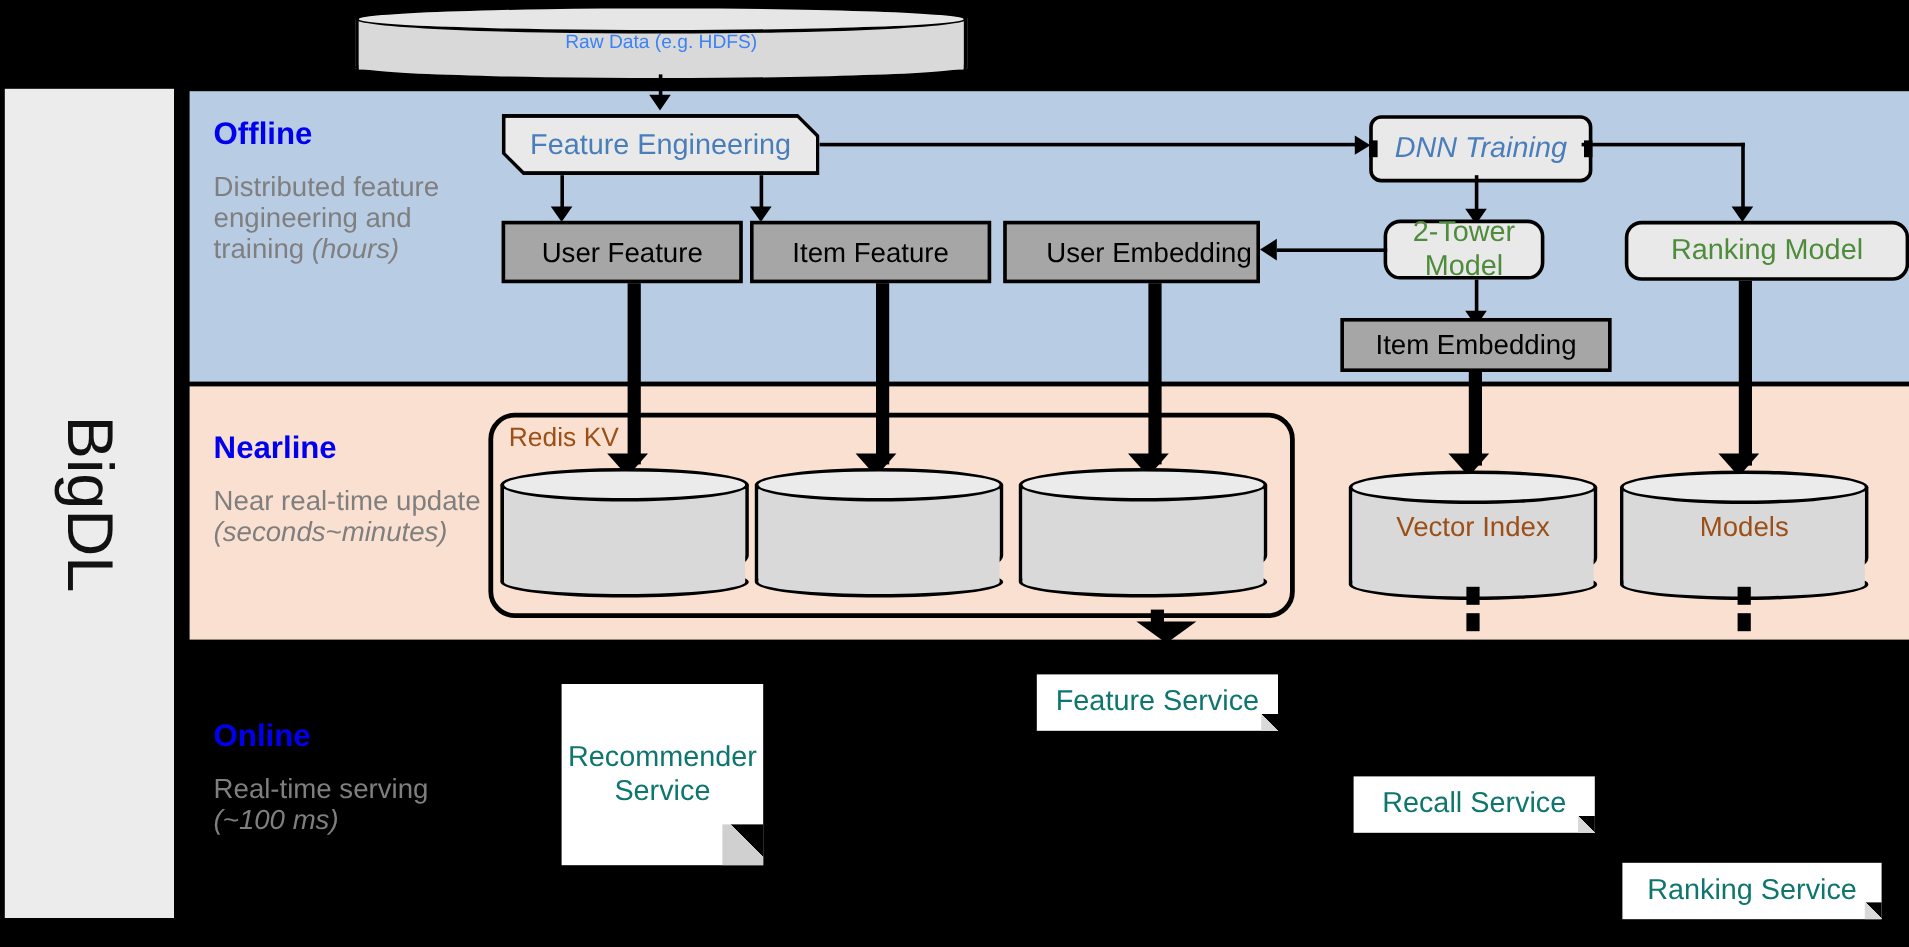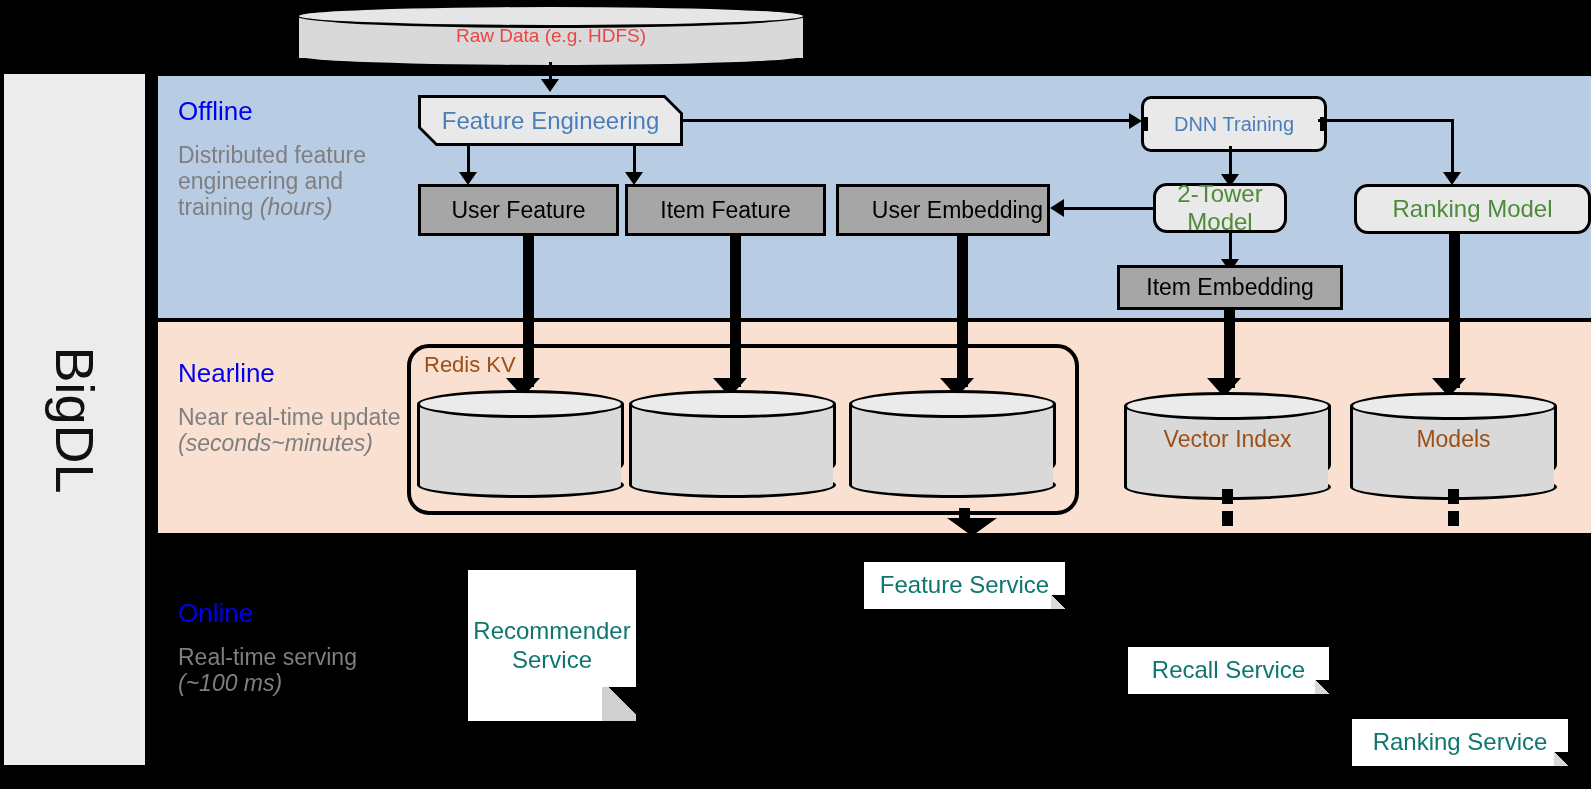--- a/index.html
+++ b/index.html
@@ -14,21 +14,21 @@
   #band-nearline{left:158px;top:322px;width:1433px;height:211px;background:#fae0d0;}
   #band-online{left:158px;top:537px;width:1433px;height:252px;background:#000;}
 
   
   #sidebar{left:4px;top:74px;width:141px;height:691px;background:#ececec;
            display:flex;align-items:center;justify-content:center;}
   #sidebar-label{transform:rotate(90deg);white-space:nowrap;font-size:54px;color:#111;
                  letter-spacing:0px;font-family:"Liberation Sans",sans-serif;}
 
   
-  .band-title{position:absolute;font-size:26px;color:#0000ee;font-weight:normal;white-space:nowrap;}
+  .band-title{position:absolute;font-size:26px;color:#0000ee;font-weight:bold;white-space:nowrap;}
   .band-desc{position:absolute;font-size:23px;color:#7f7f7f;line-height:1.14;width:240px;}
   .band-desc i{font-style:italic;}
 
   
   .node{position:absolute;box-sizing:border-box;display:flex;align-items:center;
         justify-content:center;text-align:center;}
 
   
   .greybox{background:#a6a6a6;border:3px solid #000;color:#000;font-size:23px;}
   .card-chamfer-wrap{position:absolute;background:#000;
@@ -36,21 +36,21 @@
     clip-path:polygon(0 0, calc(100% - 18px) 0, 100% 18px, 100% 100%, 18px 100%, 0 calc(100% - 18px));
   }
   .card-chamfer-in{position:absolute;left:3px;top:3px;right:3px;bottom:3px;background:#e9e9e9;
     display:flex;align-items:center;justify-content:center;color:#4a7ebb;font-size:24px;
     -webkit-clip-path:polygon(0 0, calc(100% - 16px) 0, 100% 16px, 100% 100%, 16px 100%, 0 calc(100% - 16px));
     clip-path:polygon(0 0, calc(100% - 16px) 0, 100% 16px, 100% 100%, 16px 100%, 0 calc(100% - 16px));
   }
 
   
   .ribbon{position:absolute;background:#e9e9e9;border:3px solid #000;border-radius:10px;
-          color:#4a7ebb;font-size:20px;display:flex;align-items:center;justify-content:center;}
+          color:#4a7ebb;font-size:24px;display:flex;align-items:center;justify-content:center;font-style:italic;}
   .ribbon:before,.ribbon:after{content:"";position:absolute;width:7px;height:14px;background:#000;}
   .ribbon:before{left:-3px;top:50%;transform:translateY(-50%);}
   .ribbon:after{right:-3px;top:50%;transform:translateY(-50%);}
 
   
   .roundbox{background:#e9e9e9;border:3px solid #000;border-radius:14px;color:#4e8b3a;font-size:24px;}
 
   
   .docbox{position:absolute;background:#fff;color:#0f766e;font-size:24px;
           display:flex;align-items:center;justify-content:center;text-align:center;line-height:1.2;}
@@ -74,21 +74,21 @@
   
   .cyl-flat{position:absolute;}
   .cyl-flat .fbody{position:absolute;left:0;right:0;top:11px;bottom:11px;background:#d9d9d9;
                    border-left:3px solid #000;border-right:3px solid #000;box-sizing:border-box;}
   .cyl-flat .fbtm{position:absolute;left:0;right:0;bottom:0;height:24px;background:#d9d9d9;
                   border:3px solid #000;border-radius:50%;box-sizing:border-box;}
   .cyl-flat .ftop{position:absolute;left:0;right:0;top:0;height:24px;background:#e6e6e6;
                   border:3px solid #000;border-radius:50%;box-sizing:border-box;z-index:3;}
   .cyl-flat .fmask{position:absolute;left:3px;right:3px;top:12px;bottom:10px;background:#d9d9d9;z-index:2;}
   .cyl-flat .flbl{position:absolute;left:0;right:0;top:0;bottom:0;display:flex;align-items:center;
-                  justify-content:center;z-index:4;font-size:19px;color:#ef4444;}
+                  justify-content:center;z-index:4;font-size:16px;color:#3b82f6;}
 
   
   #redis-container{position:absolute;border:4px solid #000;border-radius:22px;background:transparent;}
   #redis-label{position:absolute;font-size:22px;color:#9c4f17;}
 
   
   .ln{position:absolute;background:#000;}
   .thin-v{width:3px;}
   .thin-h{height:3px;}
   .thick-v{width:11px;}

